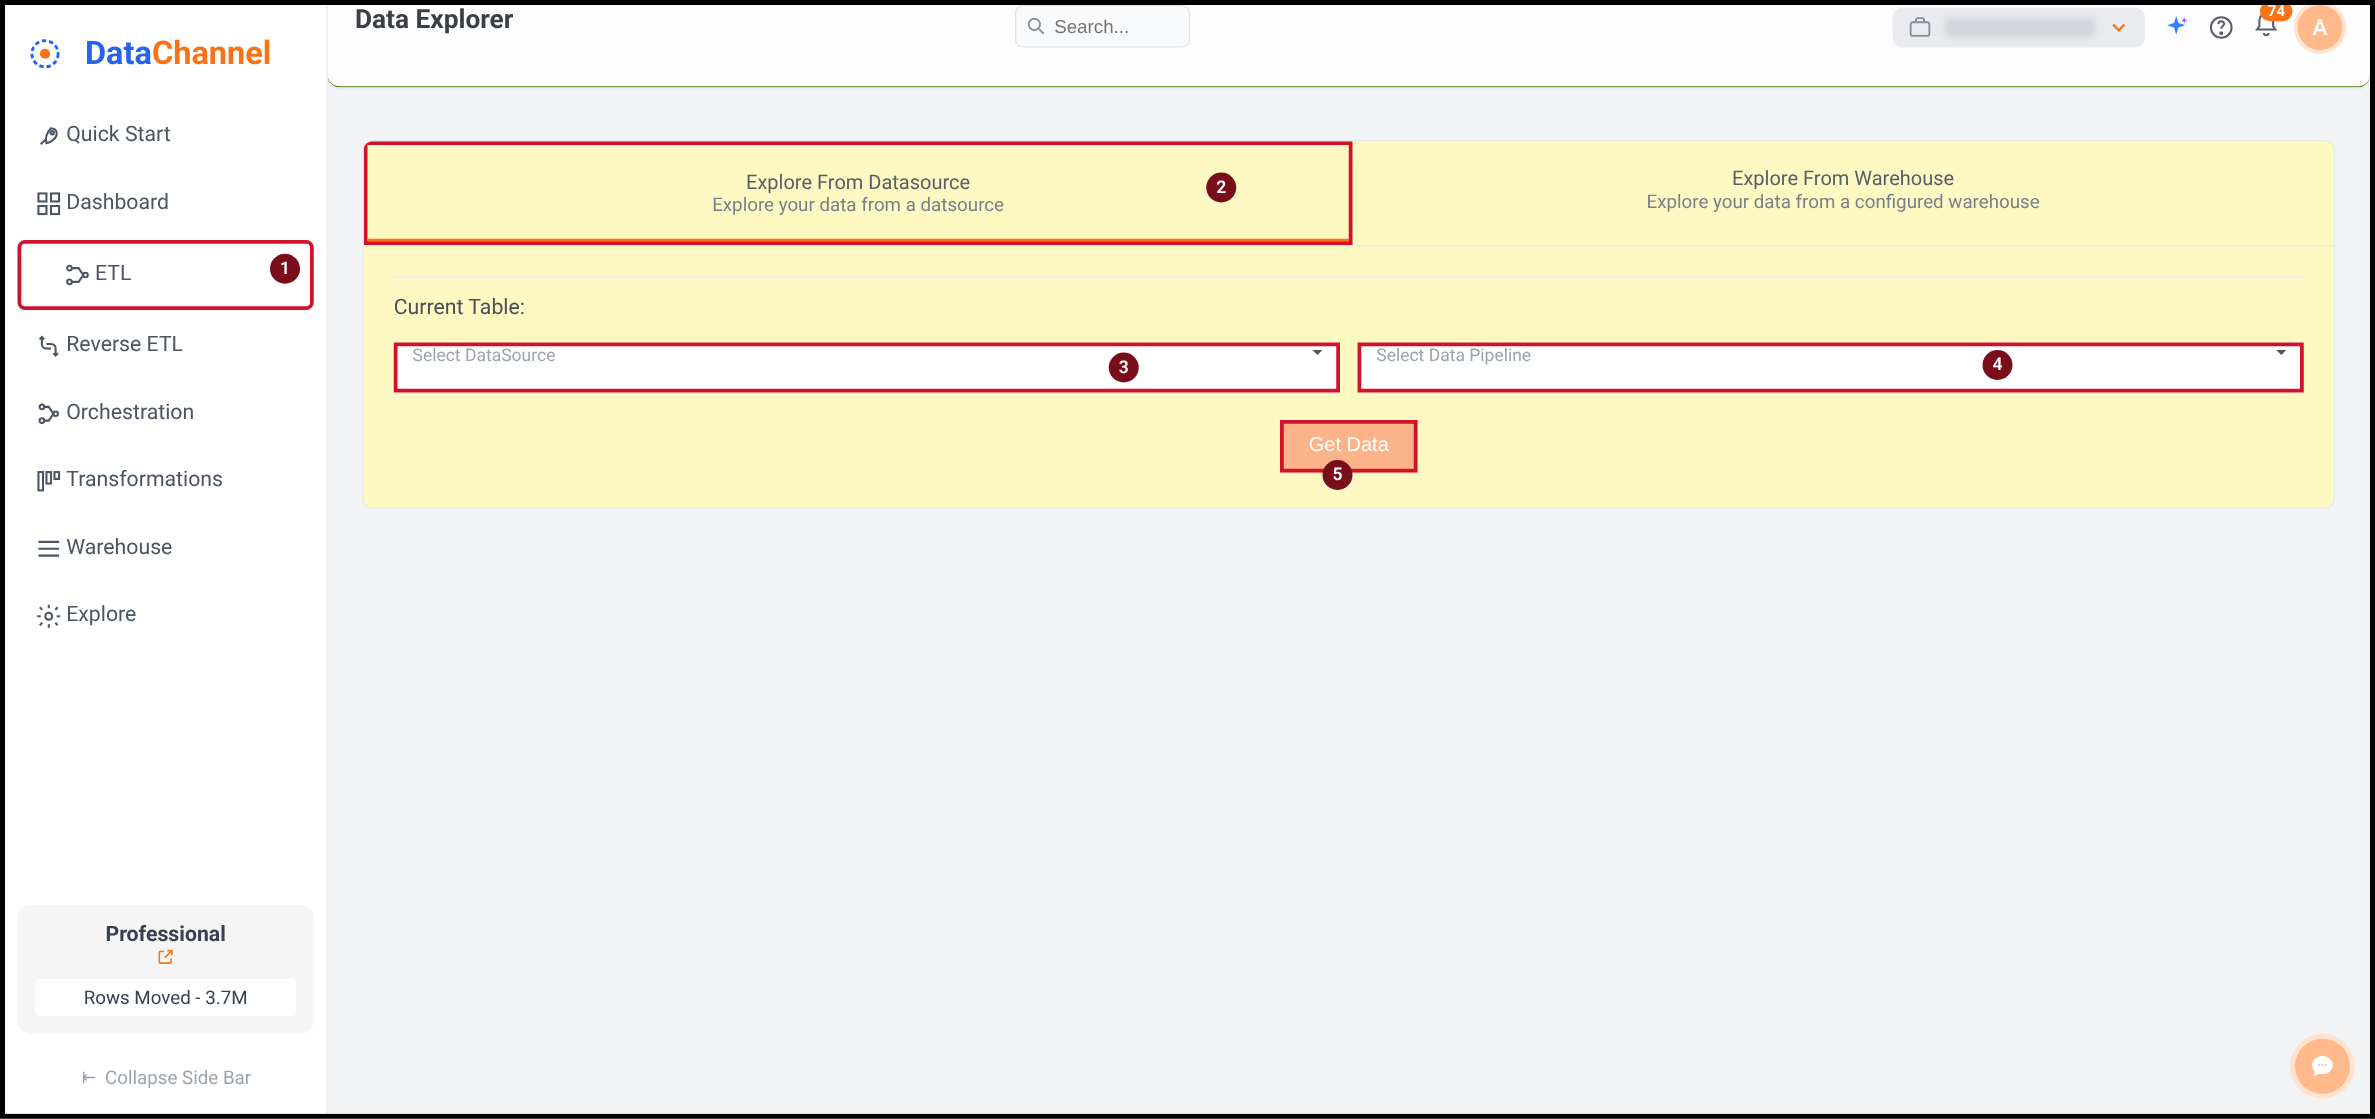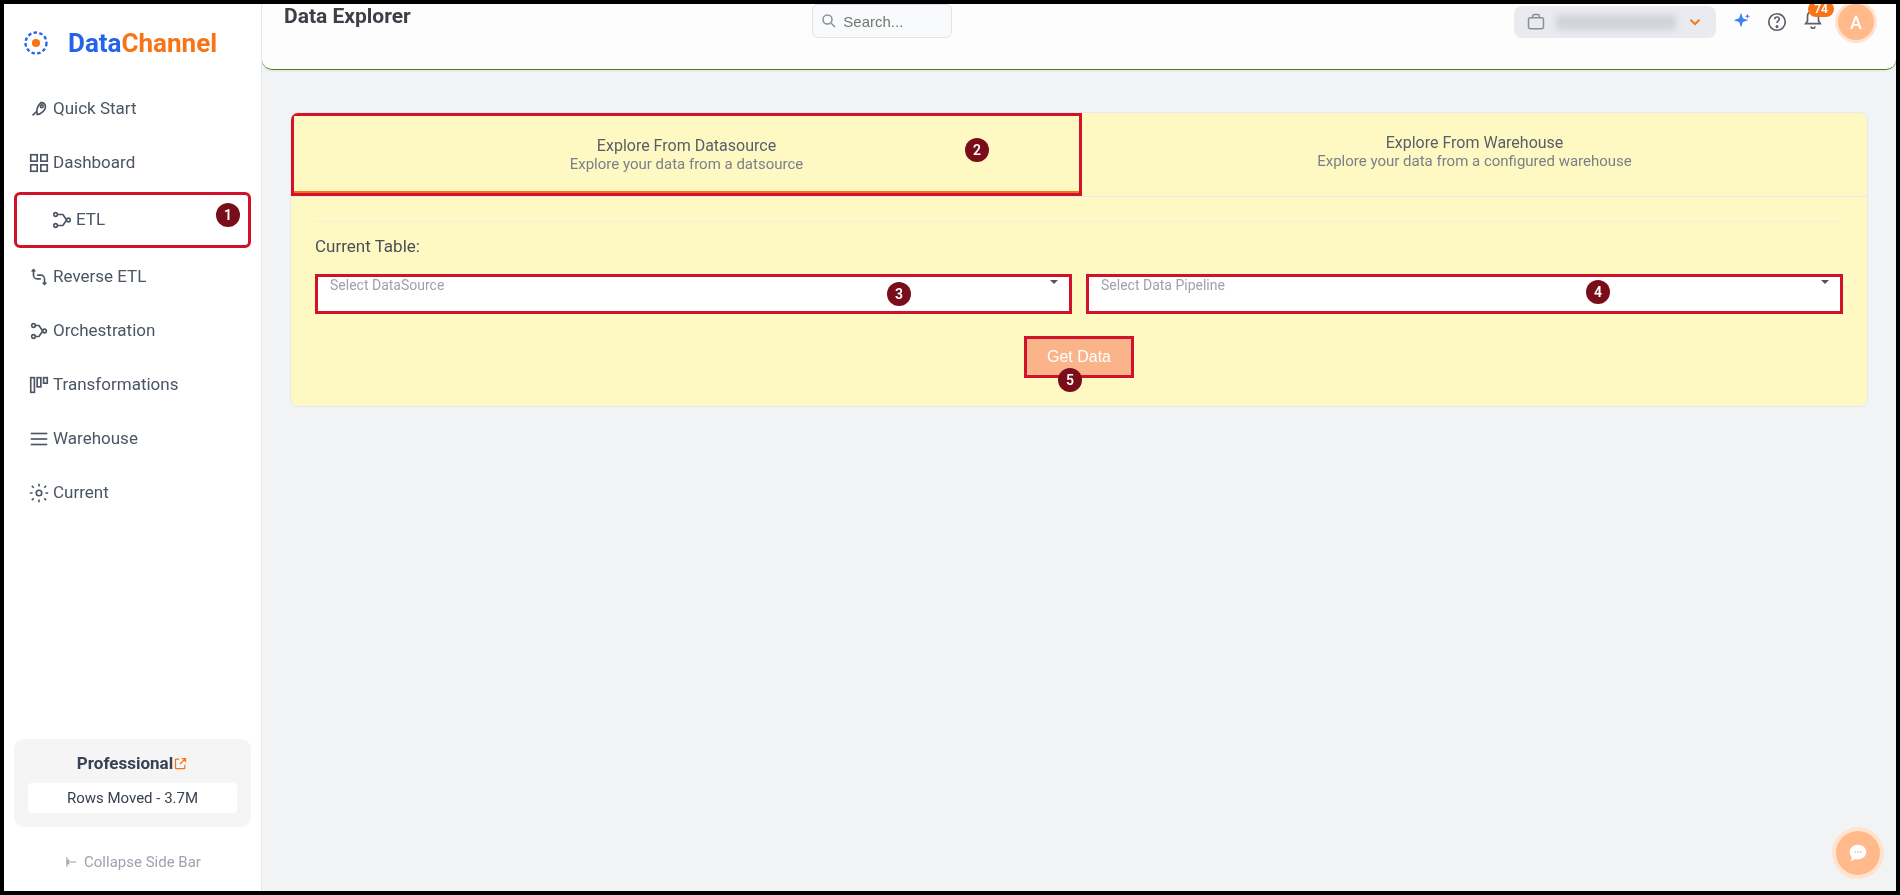--- a/index.html
+++ b/index.html
@@ -11,21 +11,21 @@
   .logo-wrap { display:flex; align-items:center; gap:18px; padding:10px 8px 20px 8px;}
   .logo-icon { width:28px; height:28px; }
   .logo-text { font-weight:700; font-size:26px;}
   .logo-data { color:#2563eb; }
   .logo-channel { color:#f97316;}
   .nav { flex:1; margin-top:6px;}
   .nav-item { display:flex; align-items:flex-start; gap:3px; padding:14px 14px; font-size:17px; color:#4b5563; border-radius:6px; cursor:pointer; margin-bottom:4px;}
   .nav-item svg { width:22px; height:22px; stroke:#4b5563;}
   .nav-item.highlighted { border:3px solid #d1122b;padding-left:34px;}
   .sidebar-footer { background:#f5f5f5; border-radius:10px; padding:14px 14px 14px 14px; margin-bottom:8px;}
-  .plan-row { display:flex; justify-content:center; align-items:center; margin-bottom:10px;}
+  .plan-row { display:flex; justify-content:center; align-items:center; margin-bottom:10px;flex-direction:column;}
   .plan-name {font-weight:700; color:#374151; font-size:17px;}
   .external-icon { width:15px; height:15px; stroke:#f97316;}
   .rows-moved { background:#fff; border-radius:4px; padding:6px 8px; text-align:center; font-size:15px; color:#374151;}
   .collapse-bar { text-align:center; font-size:15px; color:#9ca3af; margin-top:12px; padding:6px; cursor:pointer; display:flex; align-items:center; justify-content:center; gap:6px;}
   .collapse-bar svg{width:14px; height:14px; stroke:#9ca3af;}
 
   
   .main { flex:1; background:#f2f3f5; display:flex; flex-direction:column;}
   .header { height:66px; background:#fdfdfd; border-bottom:1px solid #4d7c0f; border-radius:0 0 10px 10px; box-shadow:0 2px 1px rgba(0,0,0,0.03); display:flex; align-items:flex-start; padding:0 22px; gap:14px;}
   .page-title { font-size:21px; font-weight:700; color:#3b3f46;}
@@ -141,21 +141,21 @@
             <line x1="3" y1="12" x2="21" y2="12"></line>
             <line x1="3" y1="18" x2="21" y2="18"></line>
           </svg>
         <span>Warehouse</span>
       </div>
       <div class="nav-item">
         <svg viewBox="0 0 24 24" fill="none" stroke-width="1.8">
             <circle cx="12" cy="12" r="3"></circle>
             <path d="M12 2v3M12 19v3M4.2 4.2l2.1 2.1M17.7 17.7l2.1 2.1M2 12h3M19 12h3M4.2 19.8l2.1-2.1M17.7 6.3l2.1-2.1"></path>
           </svg>
-        <span>Current</span>
+        <span>Explore</span>
       </div>
     </div>
 
     <div class="sidebar-footer">
       <div class="plan-row">
         <span class="plan-name">Professional</span>
         <svg class="external-icon" viewBox="0 0 24 24" fill="none" stroke-width="2">
             <path d="M14 4h6v6M20 4l-9 9M19 14v5a1 1 0 01-1 1H5a1 1 0 01-1-1V6a1 1 0 011-1h5"></path>
           </svg>
       </div>

